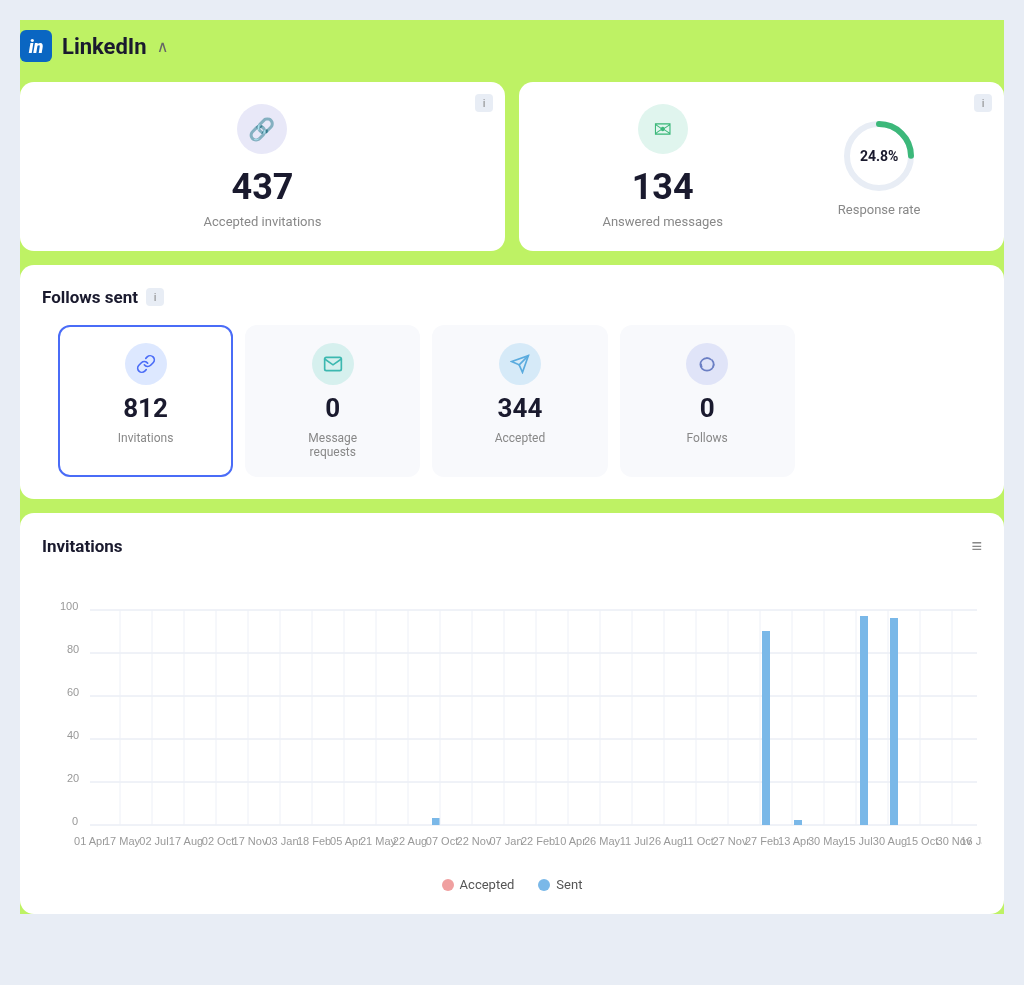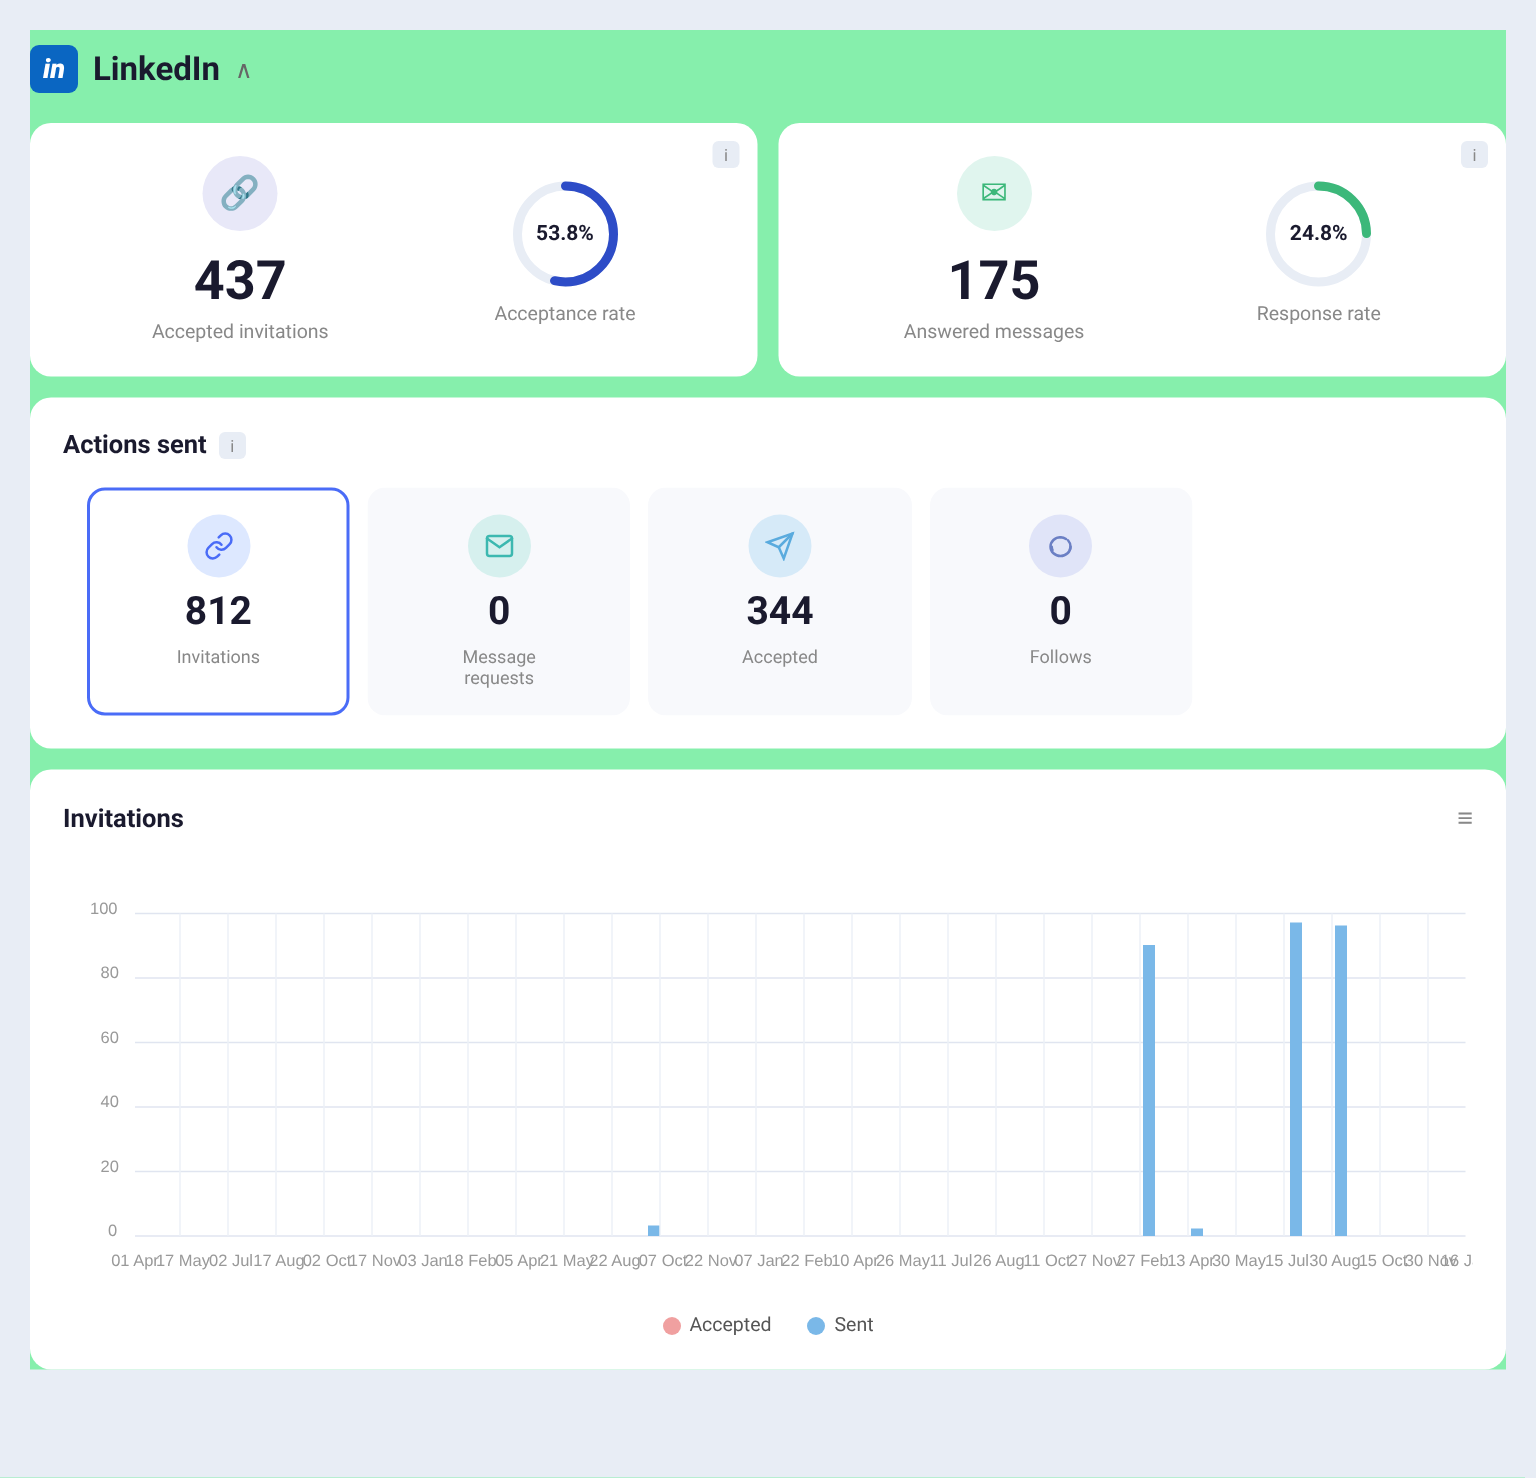--- a/index.html
+++ b/index.html
@@ -3,21 +3,21 @@
   <meta charset="utf-8">
   <style>
     * { box-sizing: border-box; margin: 0; padding: 0; }
     body {
       font-family: -apple-system, BlinkMacSystemFont, 'Segoe UI', Roboto, sans-serif;
       background: #e8edf5;
       padding: 20px;
       min-height: 985px;
     }
     .page-container {
-      background: #86efac;
+      background: #bef264;
       max-width: 984px;
       margin: 0 auto;
     }
     
     .header {
       display: flex;
       align-items: center;
       gap: 10px;
       padding: 10px 0 20px 0;
     }
@@ -260,58 +260,48 @@
   <div class="top-stats">
 
     <div class="stat-card">
       <div class="info-icon">i</div>
       <div class="stat-card-inner">
         <div class="stat-item">
           <div class="stat-icon-circle purple">🔗</div>
           <span class="stat-number">437</span>
           <span class="stat-label">Accepted invitations</span>
         </div>
-        <div class="stat-item">
-          <div class="circular-progress">
-            <svg width="80" height="80" viewBox="0 0 80 80">
-              <circle cx="40" cy="40" r="32" fill="none" stroke="#e8edf5" stroke-width="6"></circle>
-              <circle cx="40" cy="40" r="32" fill="none" stroke="#2d4cc7" stroke-width="6" stroke-dasharray="201.06" stroke-dashoffset="93.3" stroke-linecap="round"></circle>
-            </svg>
-            <span class="progress-text">53.8%</span>
-          </div>
-          <span class="stat-label">Acceptance rate</span>
-        </div>
       </div>
     </div>
 
     <div class="stat-card">
       <div class="info-icon">i</div>
       <div class="stat-card-inner">
         <div class="stat-item">
           <div class="stat-icon-circle green">✉</div>
-          <span class="stat-number">175</span>
+          <span class="stat-number">134</span>
           <span class="stat-label">Answered messages</span>
         </div>
         <div class="stat-item">
           <div class="circular-progress">
             <svg width="80" height="80" viewBox="0 0 80 80">
               <circle cx="40" cy="40" r="32" fill="none" stroke="#e8edf5" stroke-width="6"></circle>
               <circle cx="40" cy="40" r="32" fill="none" stroke="#3cb87a" stroke-width="6" stroke-dasharray="201.06" stroke-dashoffset="151.2" stroke-linecap="round"></circle>
             </svg>
             <span class="progress-text">24.8%</span>
           </div>
           <span class="stat-label">Response rate</span>
         </div>
       </div>
     </div>
   </div>
 
   <div class="actions-section">
     <div class="section-header">
-      <span class="section-title">Actions sent</span>
+      <span class="section-title">Follows sent</span>
       <div class="section-info-icon">i</div>
     </div>
     <div class="action-cards">
 
       <div class="action-card selected">
         <div class="action-card-icon blue">
           <svg width="20" height="20" viewBox="0 0 24 24" fill="none" stroke="#4a6cf7" stroke-width="2" stroke-linecap="round">
             <path d="M10 13a5 5 0 0 0 7.54.54l3-3a5 5 0 0 0-7.07-7.07l-1.72 1.71"></path>
             <path d="M14 11a5 5 0 0 0-7.54-.54l-3 3a5 5 0 0 0 7.07 7.07l1.71-1.71"></path>
           </svg>

